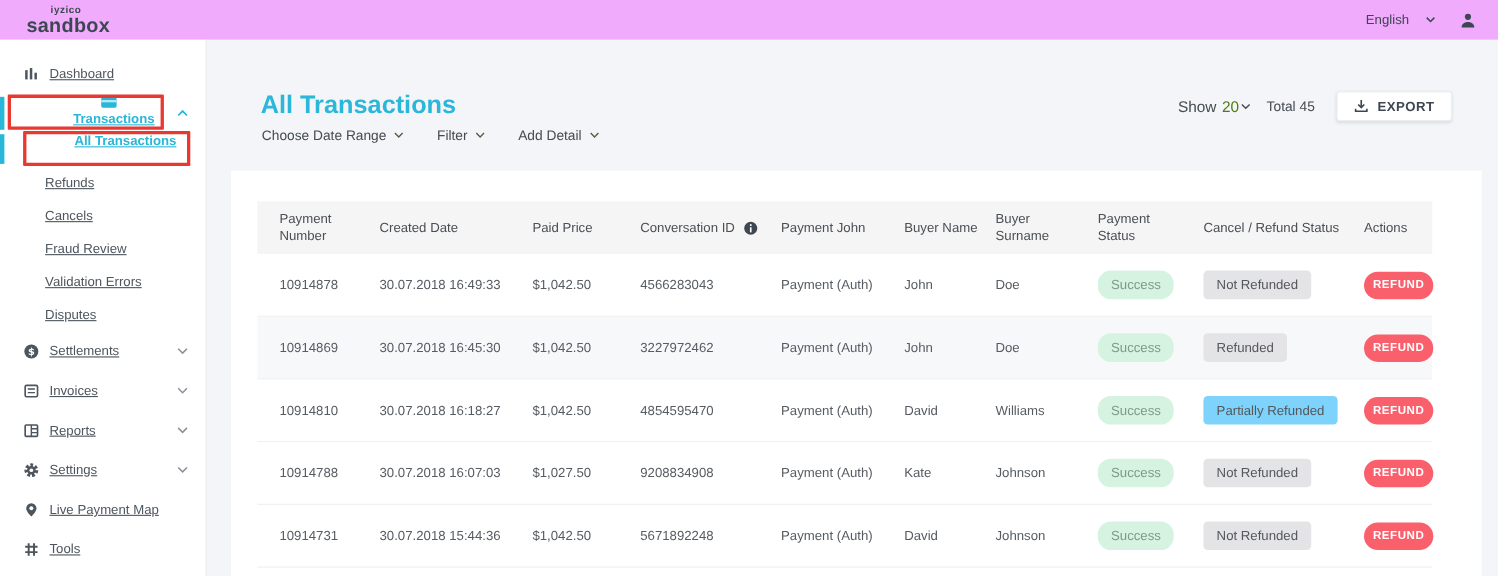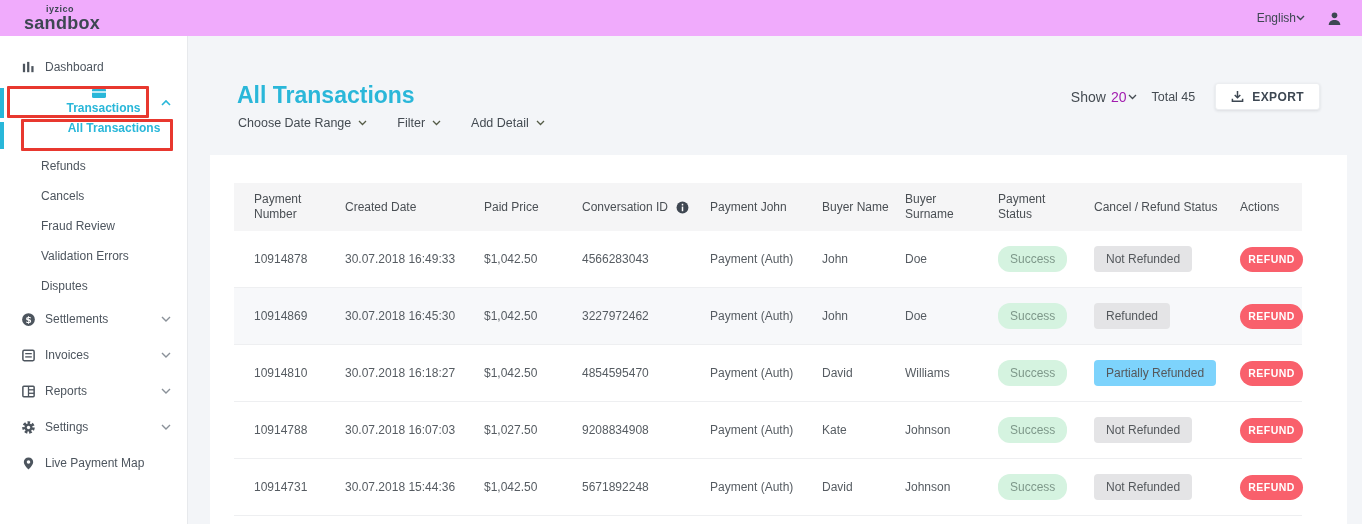--- a/index.html
+++ b/index.html
@@ -6,42 +6,42 @@
   html,body { width:1362px; height:524px; overflow:hidden;
     font-family:"Liberation Sans","DejaVu Sans",sans-serif; background:#F3F5F8; }
 
   
   .topbar { position:absolute; left:0; top:0; width:1362px; height:36px;
     background:#f0abfc; display:flex; align-items:center; z-index:30; }
   .brand { margin-left:24px; line-height:1; color:#3D4752; cursor:pointer; }
   .brand .b-top { font-size:9px; font-weight:700; letter-spacing:.5px; margin-left:22px; }
   .brand .b-bottom { font-size:18px; font-weight:700; letter-spacing:.3px; }
   .topbar-right { margin-left:auto; display:flex; align-items:center; gap:22px; margin-right:20px; }
-  .lang { display:flex; align-items:center; gap:0; font-size:12px; color:#3D4752; cursor:pointer; }
+  .lang { display:flex; align-items:center; gap:15px; font-size:12px; color:#3D4752; cursor:pointer; }
 
   
   .sidebar { position:absolute; left:0; top:36px; width:188px; height:488px;
     background:#fff; border-right:1px solid #E7E9EC; padding-top:13px; z-index:20; }
-  .nav-item, .nav-sub { display:flex; align-items:center; cursor:pointer; color:#4D555E; position:relative; }
+  .nav-item, .nav-sub { display:flex; align-items:center; cursor:pointer; color:#4D555E; position:relative;text-decoration:underline; }
   .nav-item { height:36px; padding-left:20px; font-size:12px; }
   .nav-sub  { height:30px; padding-left:41px; font-size:12px; }
   .nav-item .nav-ic { width:16px; height:16px; margin-right:9px; flex:0 0 16px; display:flex; align-items:center; justify-content:center; }
   .nav-item.active, .nav-sub.active { color:#29B7D9; font-weight:700;flex-direction:column; }
   .nav-chevron { position:absolute; right:16px; top:50%; transform:translateY(-50%); }
 
   .accent-bar { position:absolute; left:0; width:4px; background:#29B7D9; z-index:25; }
   .ann-box { position:absolute; border:3px solid #E8382F; background:transparent; z-index:26; border-radius:1px; }
 
   
   .main-title { position:absolute; left:237px; top:82px; font-size:23px; font-weight:700; color:#2AB7D9; z-index:5; }
   .filters { position:absolute; left:238px; top:116px; display:flex; gap:30px; z-index:5; }
   .filter-link { display:flex; align-items:center; gap:7px; font-size:12.5px; color:#444B52; cursor:pointer; }
   .top-controls { position:absolute; right:42px; top:83px; display:flex; align-items:center; gap:14px; z-index:5; }
   .show-group { display:flex; align-items:center; gap:5px; font-size:14px; color:#444B52; }
-  .show-value { color:#a21caf; cursor:pointer; display:flex; align-items:center; gap:2px; }
+  .show-value { color:#4d7c0f; cursor:pointer; display:flex; align-items:center; gap:2px; }
   .total-label { font-size:12.5px; color:#444B52; margin-right:6px; }
   .export-btn { display:flex; align-items:center; gap:8px; background:#fff; border:1px solid #ECEEF1;
     border-radius:3px; height:27px; padding:0 15px; font-size:12px; font-weight:700; letter-spacing:.4px;
     color:#3D4752; cursor:pointer; box-shadow:0 1px 3px rgba(40,50,60,.12); font-family:inherit; }
 
   
   .card { position:absolute; left:210px; top:155px; width:1137px; height:369px; background:#fff; z-index:4; }
   .table { position:absolute; left:24px; top:28px; width:1068px; }
   .trow { display:grid; grid-template-columns:91px 139px 98px 128px 112px 83px 93px 96px 146px 1fr;
     align-items:center; padding-left:20px; }
@@ -189,20 +189,33 @@
       </span>
     </div>
     <div class="nav-item">
       <span class="nav-ic">
         <svg width="15" height="15" viewBox="0 0 16 16">
           <path d="M8 1.5a5 5 0 0 1 5 5c0 3.5-5 8-5 8s-5-4.5-5-8a5 5 0 0 1 5-5z" fill="#4D555E"></path>
           <circle cx="8" cy="6.4" r="1.9" fill="#fff"></circle>
         </svg>
       </span>
       <span>Live Payment Map</span>
+    </div>
+    <div class="nav-item">
+      <span class="nav-ic">
+        <svg width="15" height="15" viewBox="0 0 16 16">
+          <g stroke="#4D555E" stroke-width="1.9">
+            <line x1="5.4" y1="2" x2="5.4" y2="14"></line>
+            <line x1="10.6" y1="2" x2="10.6" y2="14"></line>
+            <line x1="2" y1="5.4" x2="14" y2="5.4"></line>
+            <line x1="2" y1="10.6" x2="14" y2="10.6"></line>
+          </g>
+        </svg>
+      </span>
+      <span>Tools</span>
     </div>
   </div>
 
 <div class="accent-bar" style="top:88px; height:30px;"></div>
 <div class="accent-bar" style="top:122px; height:27px;"></div>
 
 <div class="ann-box" style="left:7px; top:86px; width:142px; height:32px;"></div>
 <div class="ann-box" style="left:21px; top:119px; width:152px; height:32px;"></div>
 
 <h1 class="main-title">All Transactions</h1>

